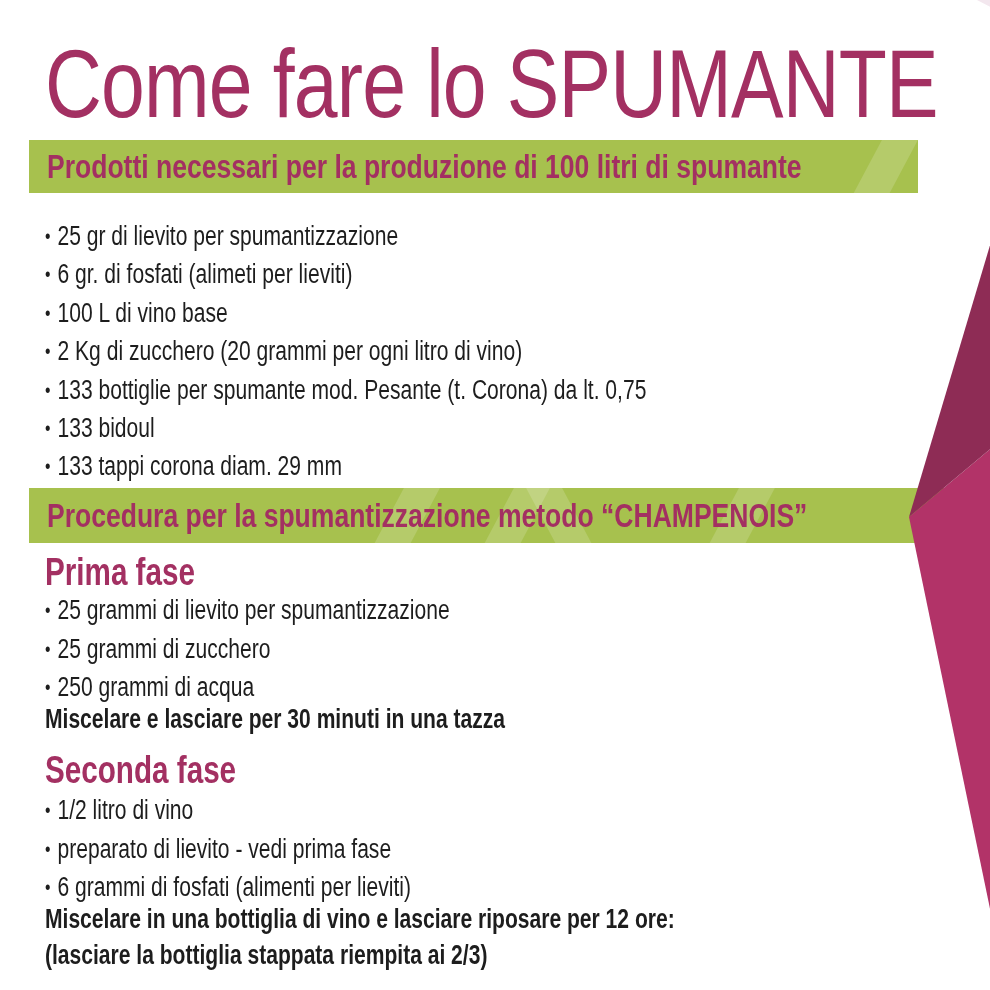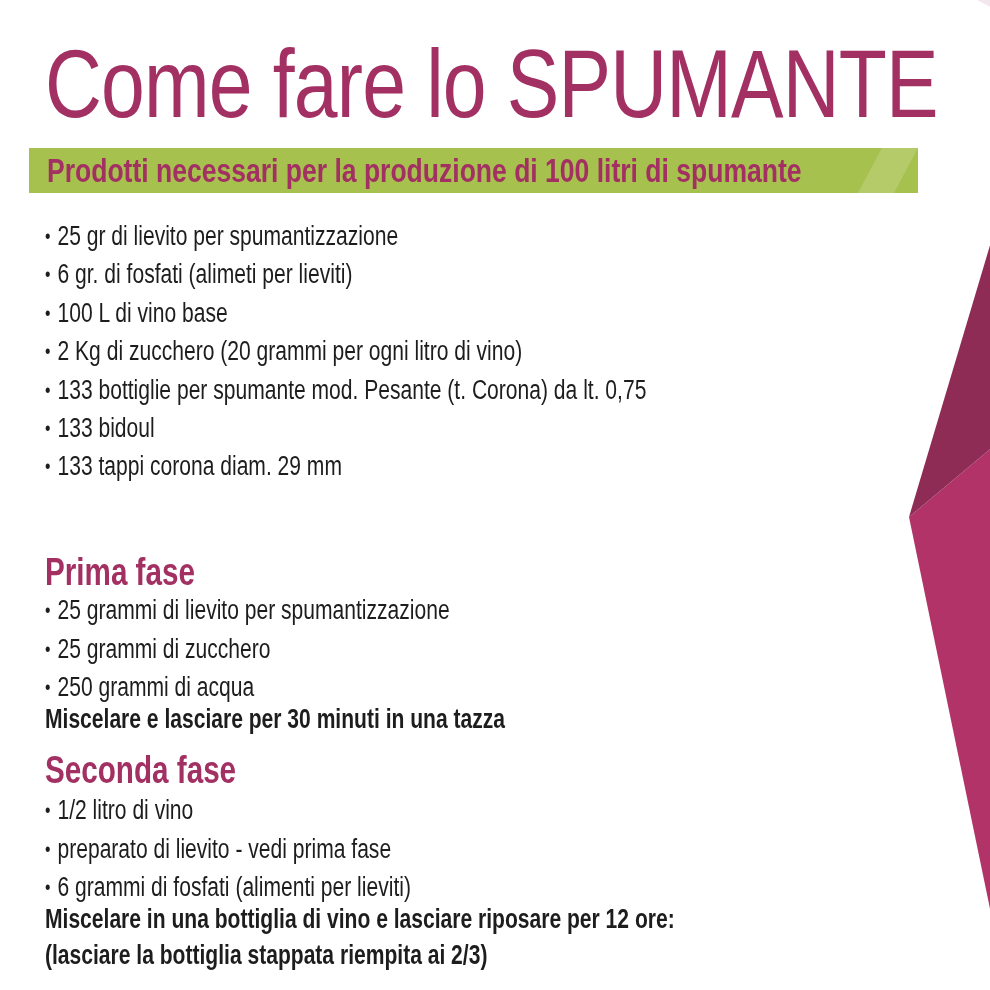--- a/index.html
+++ b/index.html
@@ -21,21 +21,21 @@
     left:16px;top:34px;
     font-size:96px;line-height:100px;
     color:var(--magenta,#a33062);
     letter-spacing:-1px;
   }
   .banner{
     left:0;
     background:var(--green,#a7c14e);
     overflow:hidden;
   }
-  .banner-1{top:148px;width:889px;height:45px;text-align:right;}
+  .banner-1{top:140px;width:889px;height:53px;text-align:right;}
   .banner-2{top:488px;width:931px;height:55px;}
   .banner-text{
     position:absolute;left:18px;top:0;bottom:0;
     display:flex;align-items:center;
     font-weight:bold;
     font-size:34px;
     color:var(--magenta,#a33062);
   }
   
   .wm{
@@ -111,20 +111,27 @@
       <div class="li">
         <span class="bullet">•</span>
         <span>133 bidoul</span>
       </div>
       <div class="li">
         <span class="bullet">•</span>
         <span>133 tappi corona diam. 29 mm</span>
       </div>
     </div>
 
+  <div class="abs banner banner-2">
+    <div class="wm sk-l" style="left:360px;"></div>
+    <div class="wm sk-l" style="left:470px;"></div>
+    <div class="wm sk-r" style="left:512px;"></div>
+    <div class="wm sk-l" style="left:695px;"></div>
+    <div class="banner-text cond">Procedura per la spumantizzazione metodo “CHAMPENOIS”</div>
+  </div>
 
   <div class="abs phase-heading ph1 cond">Prima fase</div>
   <div class="abs list list-phase1 cond">
       <div class="li">
         <span class="bullet">•</span>
         <span>25 grammi di lievito per spumantizzazione</span>
       </div>
       <div class="li">
         <span class="bullet">•</span>
         <span>25 grammi di zucchero</span>

